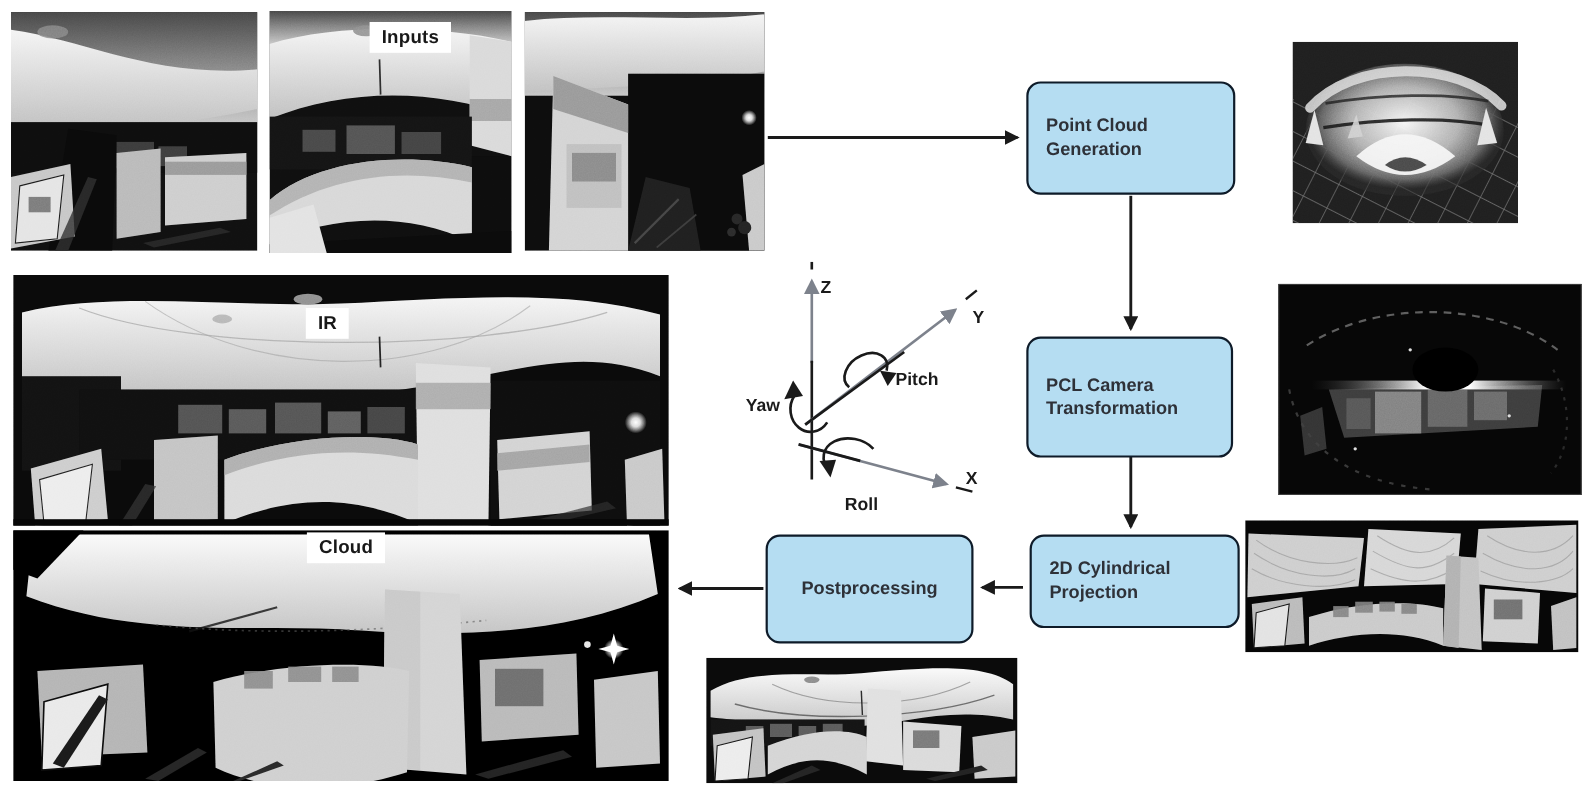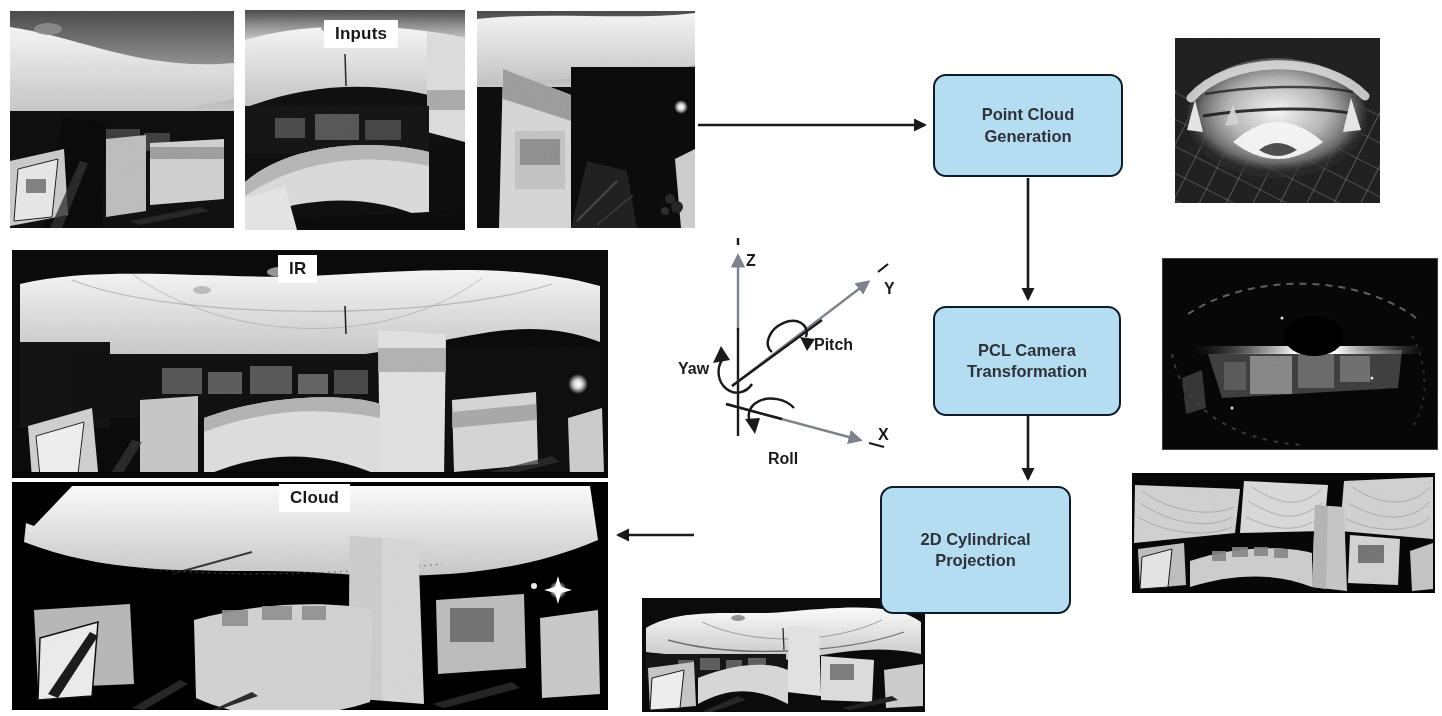--- a/index.html
+++ b/index.html
@@ -8,21 +8,21 @@
     font-family:"Liberation Sans",sans-serif;
   }
   figure.img{position:absolute;margin:0;padding:0;}
   figure.img svg{display:block;width:100%;height:100%;}
   .tag{
     position:absolute;background:#ffffff;color:#181818;font-weight:700;
     font-size:17px;line-height:1;padding:5px 11px 6px;letter-spacing:.2px;z-index:5;
   }
   .node{
     position:absolute;box-sizing:border-box;background:#b5ddf2;border:2.5px solid #0e1b29;
-    border-radius:13px;display:flex;align-items:center;justify-content:center;text-align:center;
+    border-radius:13px;display:flex;align-items:center;justify-content:center;text-align:left;
     font-weight:700;font-size:16.5px;line-height:1.3;color:#2e3138;padding:0 16px;z-index:4;
   }
   .overlay{position:absolute;left:0;top:0;width:1442px;height:716px;pointer-events:none;z-index:3;}
   .axes{position:absolute;left:672px;top:238px;width:250px;height:244px;z-index:2;}
   .axes text,.svgtext{font-family:"Liberation Sans",sans-serif;font-weight:700;font-size:16px;fill:#1a1a1a;}
 </style>
 </head>
 <body>
 
 <div class="canvas">
@@ -133,21 +133,21 @@
       <path d="M94 217 L110 150 L150 160 L160 217 Z" fill="#1f1f1f"></path>
       <path d="M100 210 L140 170" stroke="#454545" stroke-width="2"></path>
       <path d="M120 214 L156 184" stroke="#3c3c3c" stroke-width="1.5"></path>
       <circle cx="193" cy="188" r="5" fill="#272727"></circle>
       <circle cx="200" cy="196" r="6" fill="#232323"></circle>
       <circle cx="188" cy="200" r="4" fill="#2b2b2b"></circle>
       <rect width="218" height="217" fill="#808080" filter="url(#grain)" opacity="0.28" style="mix-blend-mode:overlay"></rect>
     </svg>
   </figure>
 
-  <div class="tag" style="left:324px;top:20px;">Inputs</div>
+  <div class="tag" style="left:336px;top:20px;">Inputs</div>
 
   <figure class="img" style="left:12px;top:250px;width:596px;height:228px;">
     <svg viewBox="0 0 596 228" preserveAspectRatio="none">
       <rect width="596" height="228" fill="#0a0a0a"></rect>
       <path d="M8 34 C90 14 210 30 298 26 C400 21 505 12 588 36 L588 92 C500 58 440 100 298 110 C200 118 92 110 8 96 Z" fill="url(#ceil)"></path>
       <path d="M60 30 C160 70 420 72 540 34" stroke="#a8a8a8" stroke-width="1.2" fill="none" opacity="0.8"></path>
       <path d="M120 24 C220 96 380 96 470 28" stroke="#9e9e9e" stroke-width="1" fill="none" opacity="0.6"></path>
       <ellipse cx="268" cy="22" rx="13" ry="5" fill="#8e8e8e"></ellipse>
       <ellipse cx="190" cy="40" rx="9" ry="4" fill="#a2a2a2" opacity="0.7"></ellipse>
       <path d="M333 56 L334 84" stroke="#222222" stroke-width="1.6"></path>
@@ -169,21 +169,21 @@
       <path d="M192 168 C250 146 330 142 368 154 L368 168 C306 156 250 160 192 182 Z" fill="#a2a2a2" opacity="0.8"></path>
       <path d="M128 150 L186 146 L186 222 L128 226 Z" fill="#c3c3c3"></path>
       <path d="M16 176 L80 158 L86 222 L20 228 Z" fill="#cccccc"></path>
       <path d="M24 186 L72 172 L66 224 L28 226 Z" fill="#ececec" stroke="#222222" stroke-width="1"></path>
       <path d="M96 228 L120 190 L130 192 L108 228 Z" fill="#333333" opacity="0.7"></path>
       <path d="M470 224 L540 206 L548 212 L480 228 Z" fill="#2c2c2c" opacity="0.7"></path>
       <rect y="222" width="596" height="6" fill="#060606"></rect>
       <rect width="596" height="228" fill="#808080" filter="url(#grain)" opacity="0.3" style="mix-blend-mode:overlay"></rect>
     </svg>
   </figure>
-  <div class="tag" style="left:278px;top:255px;">IR</div>
+  <div class="tag" style="left:278px;top:280px;">IR</div>
 
   <figure class="img" style="left:12px;top:482px;width:596px;height:228px;">
     <svg viewBox="0 0 596 228" preserveAspectRatio="none">
       <rect width="596" height="228" fill="#000000"></rect>
       <path d="M18 4 L578 4 L586 58 C480 104 360 94 298 90 C210 86 110 98 12 60 Z" fill="url(#ceilBright)"></path>
       <path d="M0 0 L64 0 L22 44 L0 36 Z" fill="#000000"></path>
       <path d="M160 92 L240 70" stroke="#111111" stroke-width="2" opacity="0.8"></path>
       <path d="M130 86 C220 96 330 92 430 82" stroke="#555555" stroke-width="1.5" fill="none" stroke-dasharray="2 4" opacity="0.6"></path>
       <path d="M338 54 L406 58 L412 222 L336 216 Z" fill="#d4d4d4"></path>
       <path d="M338 54 L370 56 L370 218 L336 216 Z" fill="#c6c6c6" opacity="0.8"></path>
@@ -243,22 +243,25 @@
     <text x="142" y="112">Pitch</text>
     <text x="96" y="226">Roll</text>
   </svg>
 
   <div class="node" style="left:933px;top:74px;width:190px;height:103px;">
     <span>Point Cloud Generation</span>
   </div>
   <div class="node" style="left:933px;top:306px;width:188px;height:110px;">
     <span>PCL Camera Transformation</span>
   </div>
-  <div class="node" style="left:880px;top:486px;width:191px;height:128px;">
+  <div class="node" style="left:936px;top:486px;width:191px;height:85px;">
     <span>2D Cylindrical Projection</span>
+  </div>
+  <div class="node" style="left:696px;top:486px;width:189px;height:99px;">
+    <span>Postprocessing</span>
   </div>
 
   <svg class="overlay" viewBox="0 0 1442 716">
     <g stroke="#1a1a1a" stroke-width="2.6" fill="none">
       <line x1="698" y1="125" x2="925" y2="125" marker-end="url(#mArrow)"></line>
       <line x1="1028" y1="178" x2="1028" y2="299" marker-end="url(#mArrow)"></line>
       <line x1="1028" y1="406" x2="1028" y2="479" marker-end="url(#mArrow)"></line>
       <line x1="930" y1="534" x2="893" y2="534" marker-end="url(#mArrow)"></line>
       <line x1="694" y1="535" x2="618" y2="535" marker-end="url(#mArrow)"></line>
     </g>

